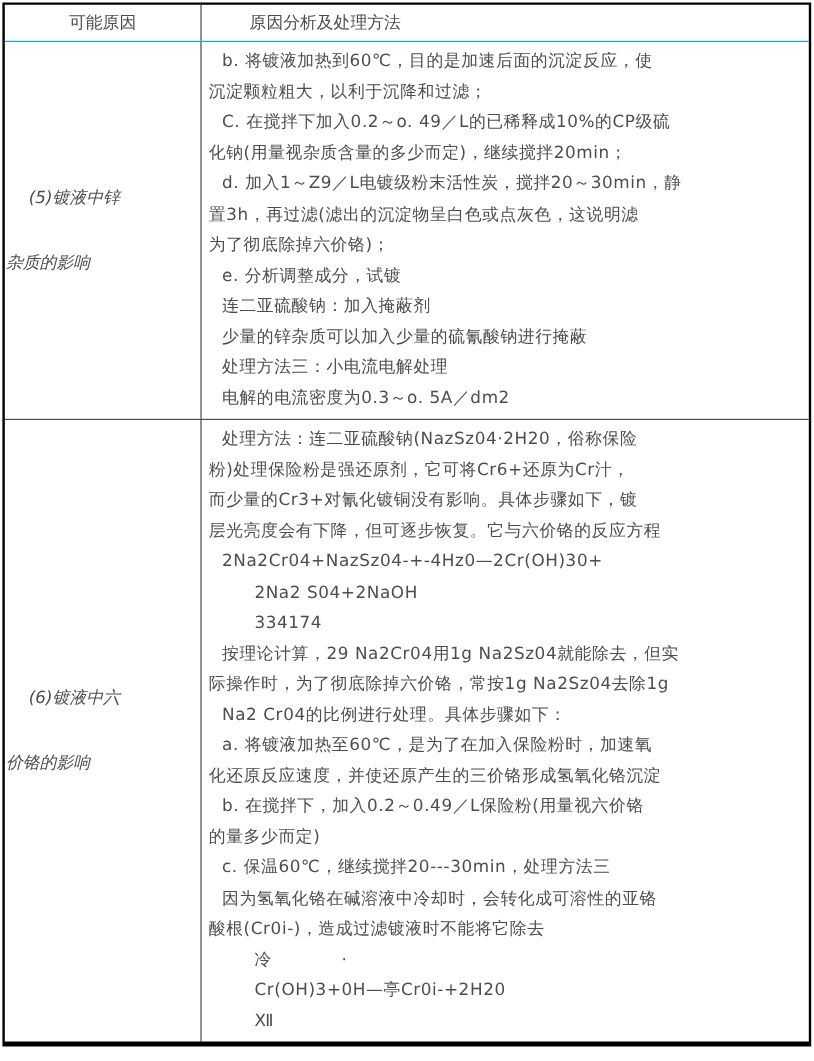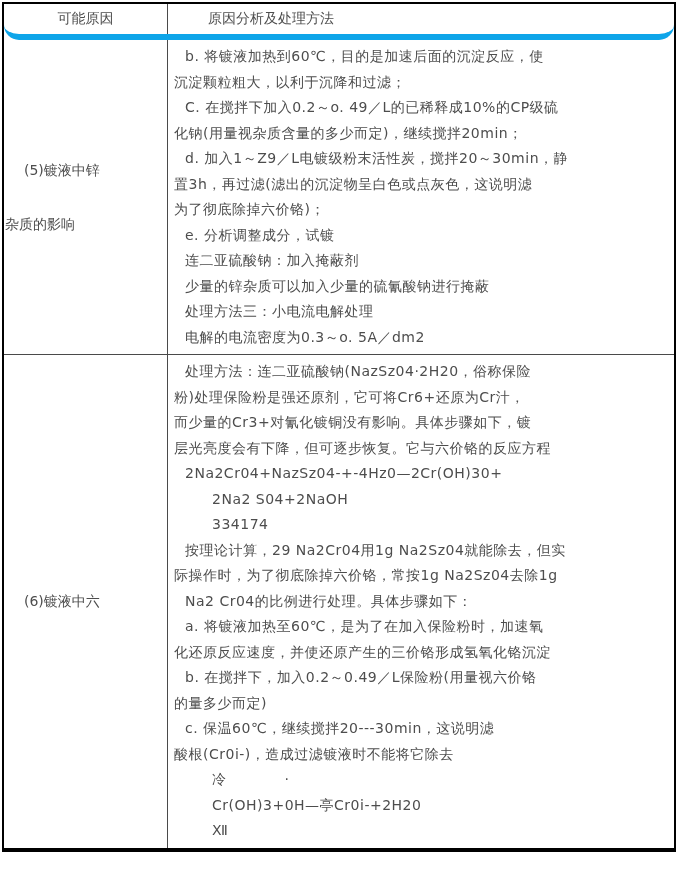--- a/index.html
+++ b/index.html
@@ -21,23 +21,22 @@
     top: 2px;
     width: 670px;
     border: 2px solid #000000;
     border-bottom-width: 4px;
     background: #ffffff;
     color: #4d4d4d;
     font-size: 14px;
   }
   .thead {
     display: flex;
-    border-bottom: 6px solid #0ea5e9;
+    border-bottom: 1px solid #0ea5e9;
     height: 30px;
-    border-radius: 15px;
   }
   .th {
     display: flex;
     align-items: center;
   }
   .th.cause-col {
     width: 163px;
     border-right: 1px solid #4a4a4a;
     justify-content: center;
   }
@@ -52,20 +51,21 @@
   .trow:last-child {
     border-bottom: none;
   }
   .cause-cell {
     width: 163px;
     border-right: 1px solid #4a4a4a;
     display: flex;
     flex-direction: column;
     justify-content: center;
     line-height: 26px;
+    font-style: italic;
   }
   .cause-line-0 { padding-left: 20px; }
   .cause-line-1 { padding-left: 1px; margin-top: 28px; }
   .content-cell {
     flex: 1;
     padding: 4px 4px 4px 6px;
   }
   .line {
     line-height: 25.5px;
     white-space: pre-wrap;
@@ -101,37 +101,39 @@
             <div class="line i1">e. 分析调整成分，试镀</div>
             <div class="line i1">连二亚硫酸钠：加入掩蔽剂</div>
             <div class="line i1">少量的锌杂质可以加入少量的硫氰酸钠进行掩蔽</div>
             <div class="line i1">处理方法三：小电流电解处理</div>
             <div class="line i1">电解的电流密度为0.3～o. 5A／dm2</div>
           </div>
         </div>
         <div class="trow">
           <div class="cause-cell">
             <div class="cause-line-0">(6)镀液中六</div>
+            <div class="cause-line-1">价铬的影响</div>
           </div>
           <div class="content-cell">
             <div class="line i1">处理方法：连二亚硫酸钠(NazSz04·2H20，俗称保险</div>
             <div class="line i0">粉)处理保险粉是强还原剂，它可将Cr6+还原为Cr汁，</div>
             <div class="line i0">而少量的Cr3+对氰化镀铜没有影响。具体步骤如下，镀</div>
             <div class="line i0">层光亮度会有下降，但可逐步恢复。它与六价铬的反应方程</div>
             <div class="line i1">2Na2Cr04+NazSz04-+-4Hz0—2Cr(OH)30+</div>
             <div class="line i2">2Na2 S04+2NaOH</div>
             <div class="line i2">334174</div>
             <div class="line i1">按理论计算，29 Na2Cr04用1g Na2Sz04就能除去，但实</div>
             <div class="line i0">际操作时，为了彻底除掉六价铬，常按1g Na2Sz04去除1g</div>
             <div class="line i1">Na2 Cr04的比例进行处理。具体步骤如下：</div>
             <div class="line i1">a. 将镀液加热至60℃，是为了在加入保险粉时，加速氧</div>
             <div class="line i0">化还原反应速度，并使还原产生的三价铬形成氢氧化铬沉淀</div>
             <div class="line i1">b. 在搅拌下，加入0.2～0.49／L保险粉(用量视六价铬</div>
             <div class="line i0">的量多少而定)</div>
-            <div class="line i1">c. 保温60℃，继续搅拌20---30min，这说明滤</div>
+            <div class="line i1">c. 保温60℃，继续搅拌20---30min，处理方法三</div>
+            <div class="line i1">因为氢氧化铬在碱溶液中冷却时，会转化成可溶性的亚铬</div>
             <div class="line i0">酸根(Cr0i-)，造成过滤镀液时不能将它除去</div>
             <div class="line i2">冷　　　　·</div>
             <div class="line i2">Cr(OH)3+0H—亭Cr0i-+2H20</div>
             <div class="line i2">Ⅻ</div>
           </div>
         </div>
       </div>
   </div>
 </div>
 

